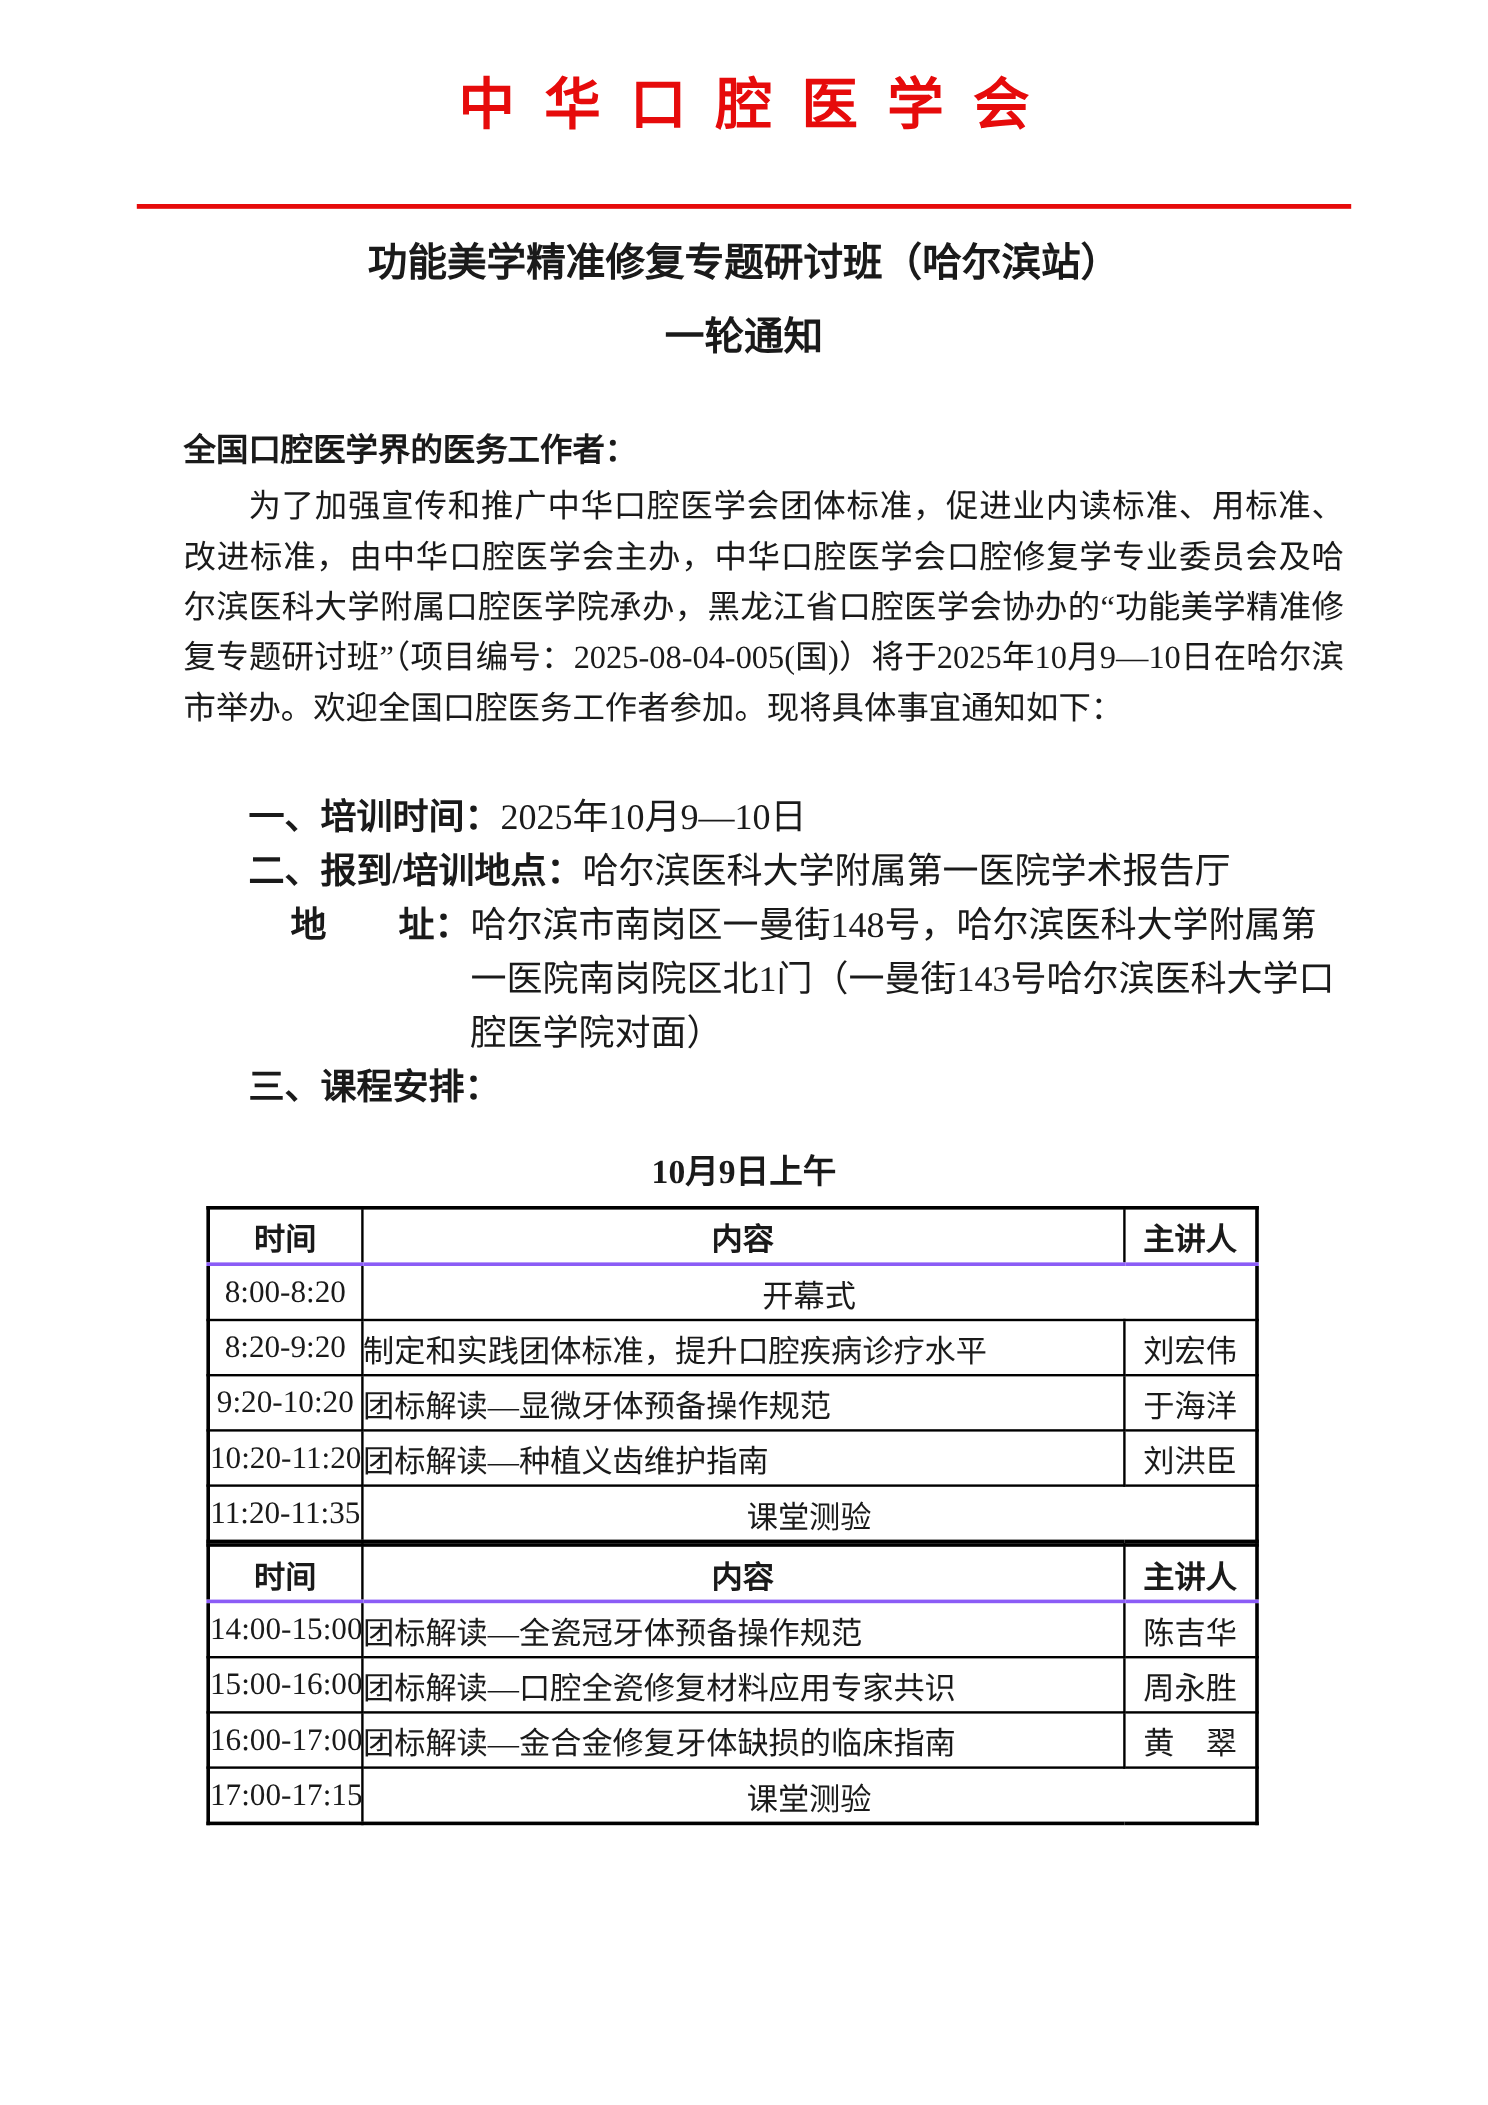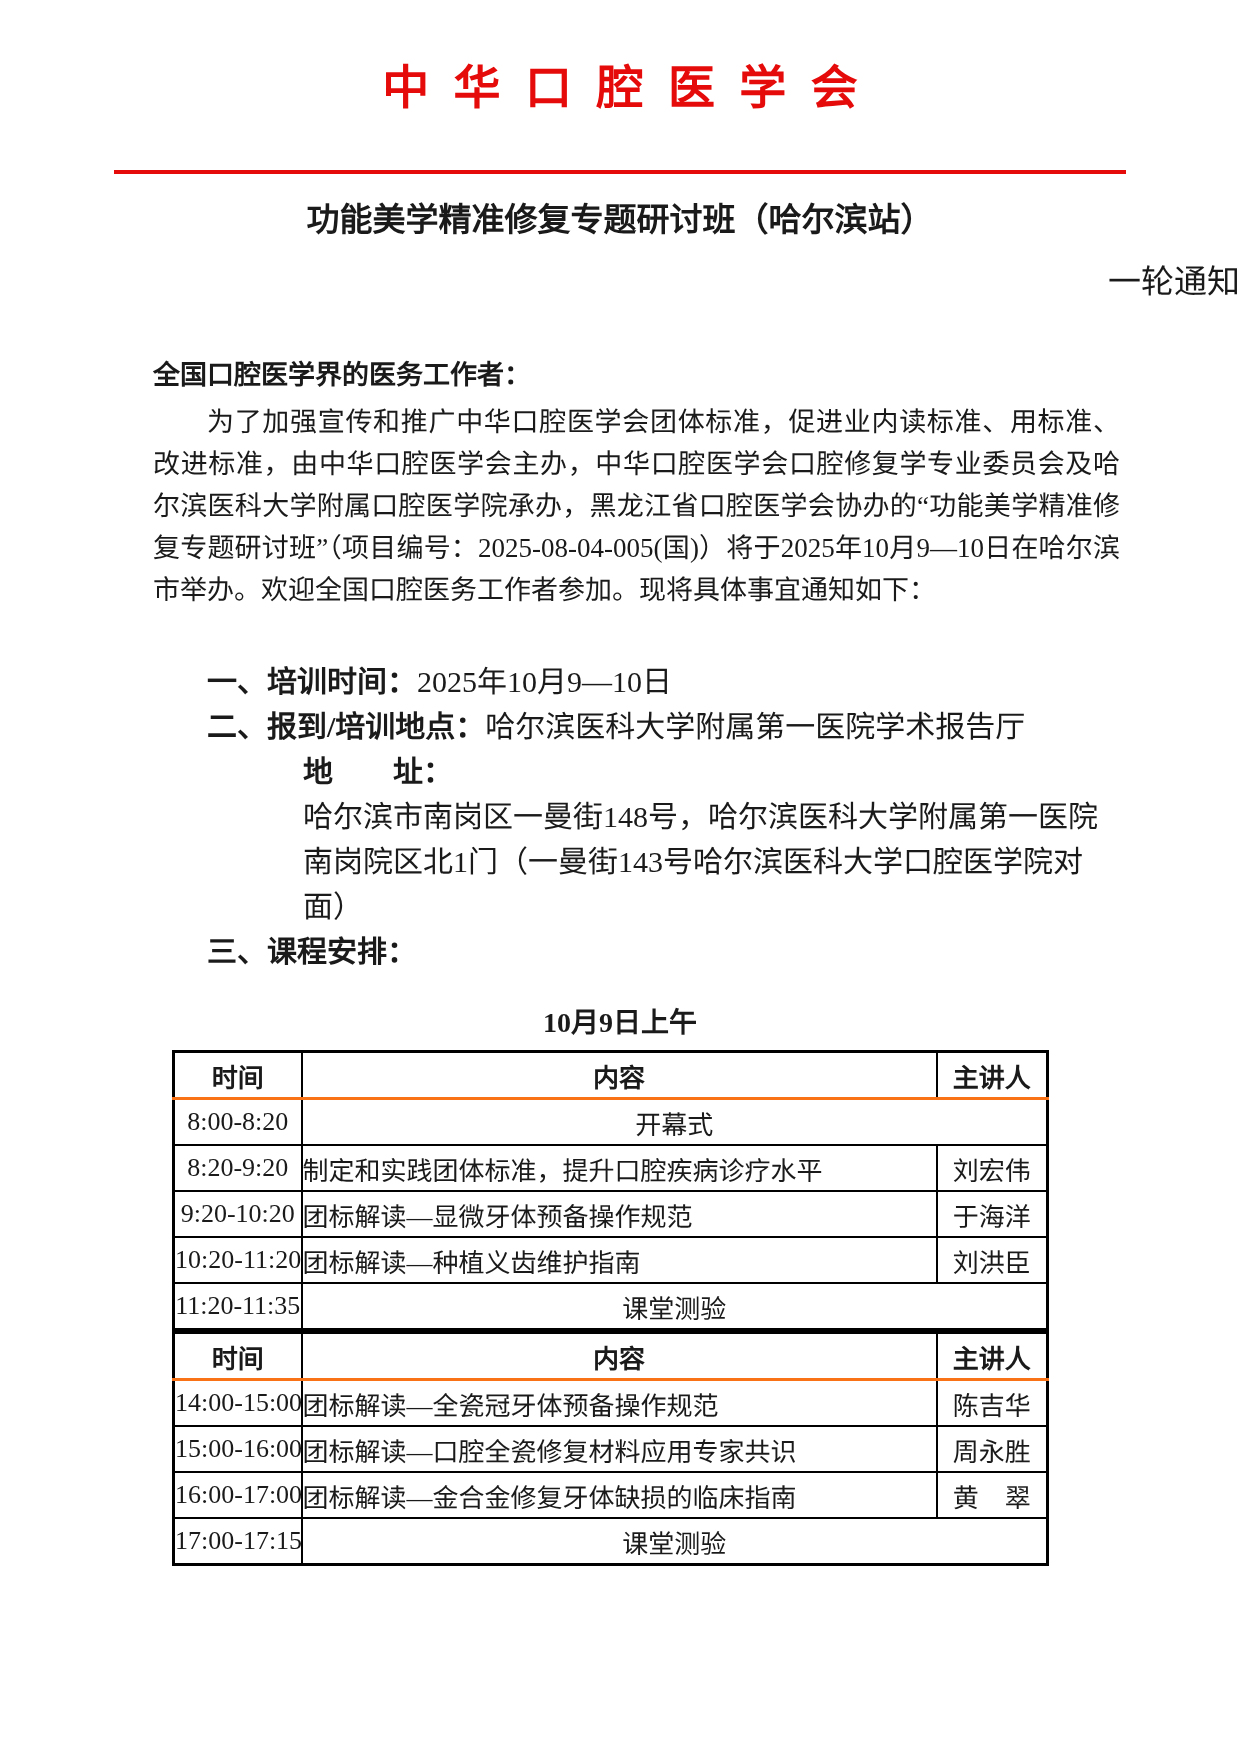--- a/index.html
+++ b/index.html
@@ -34,43 +34,43 @@
   }
   .doc-title {
     margin: 26px 0 0 0;
     text-align: center;
     font-size: 33px;
     font-weight: 700;
     line-height: 40px;
   }
   .doc-subtitle {
     margin: 22px 0 0 0;
-    text-align: right;
+    text-align: center;
     font-size: 33px;
-    font-weight: 400;
+    font-weight: 700;
     line-height: 40px;
   }
   .salutation {
     margin: 56px 120px 0 153px;
     font-size: 27px;
     font-weight: 700;
     line-height: 34px;
   }
   .intro {
     margin: 9px 120px 0 153px;
     font-size: 27px;
     line-height: 42px;
     text-align: justify;
     text-indent: 2em;
   }
   .items { margin: 48px 120px 0 207px; font-size: 30px; }
   .item { display: flex; line-height: 45px; }
   .item .lbl { font-weight: 700; white-space: pre; flex: 0 0 auto; }
   .item .val { flex: 1 1 auto; }
-  .item.address { margin-left: 96px; flex-direction: column; }
+  .item.address { margin-left: 35px; }
   .schedule-caption {
     text-align: center;
     font-size: 28px;
     font-weight: 700;
     margin: 32px 0 10px 0;
     line-height: 34px;
   }
   .schedule-caption.pm { margin-top: 70px; }
   table.schedule {
     margin-left: 172px;
@@ -83,21 +83,21 @@
   table.schedule th, table.schedule td {
     border: 2px solid #000;
     padding: 2px 0;
     height: 40px;
     overflow: hidden;
     white-space: nowrap;
   }
   table.schedule thead th {
     font-weight: 700;
     text-align: center;
-    border-bottom: 3px solid #f97316;
+    border-bottom: 3px solid #8b5cf6;
     height: 40px;
   }
   td.time { text-align: center; }
   td.content { text-align: left; padding-left: 14px; }
   td.content.merged { text-align: center; padding-left: 0; }
   td.speaker { text-align: center; }
 </style>
 </head>
 <body>
 

